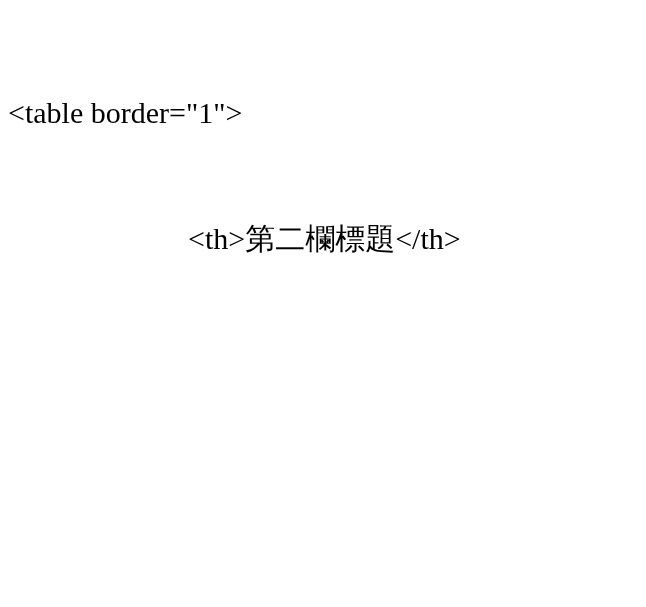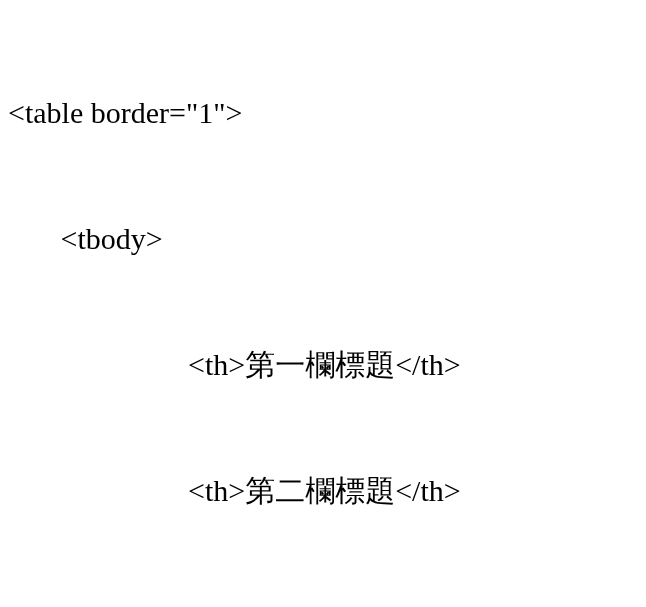--- a/index.html
+++ b/index.html
@@ -25,22 +25,20 @@
   .code-line {
     height: 42px;
   }
 </style>
 </head>
 <body>
 
 <div class="screen">
   <div class="code-snippet">
     <div class="code-line">&lt;table border="1"&gt;</div>
-    <div class="code-line">       &lt;tbody&gt;</div>
-    <div class="code-line">                        &lt;th&gt;第一欄標題&lt;/th&gt;</div>
     <div class="code-line">                        &lt;th&gt;第二欄標題&lt;/th&gt;</div>
     
     
     
     
     
     
     
     
     

